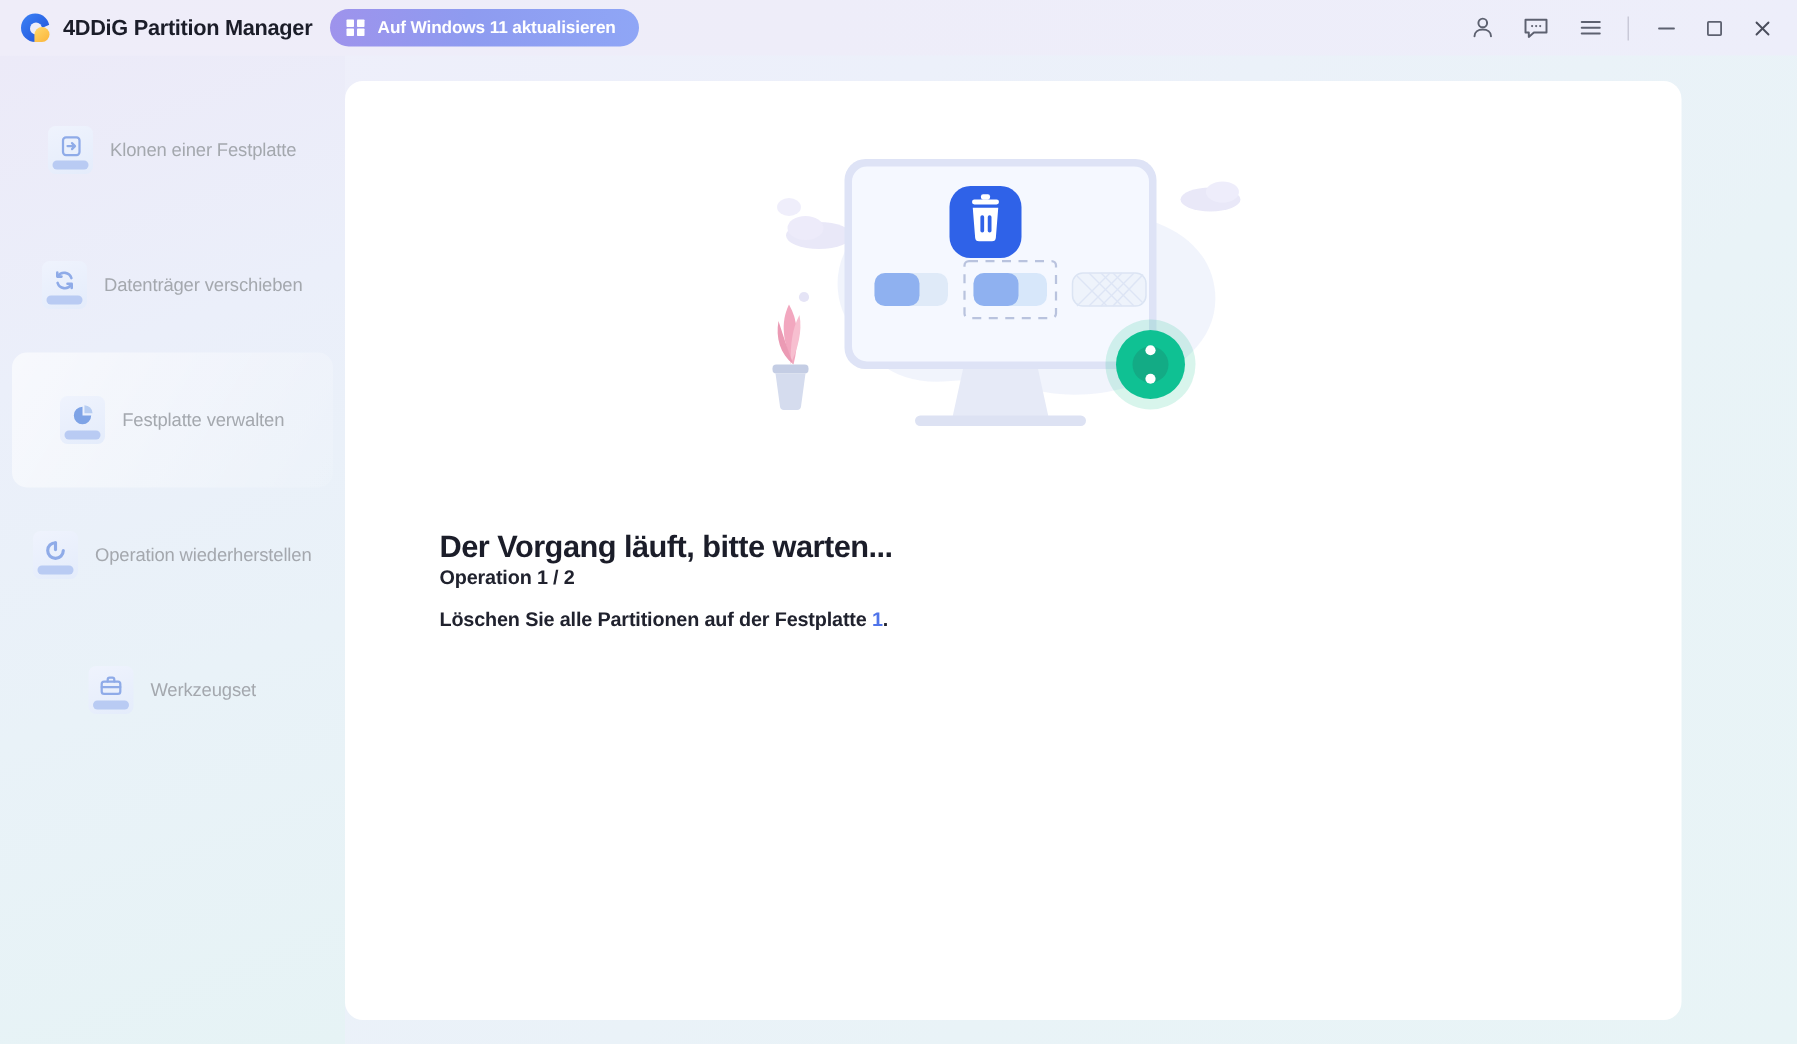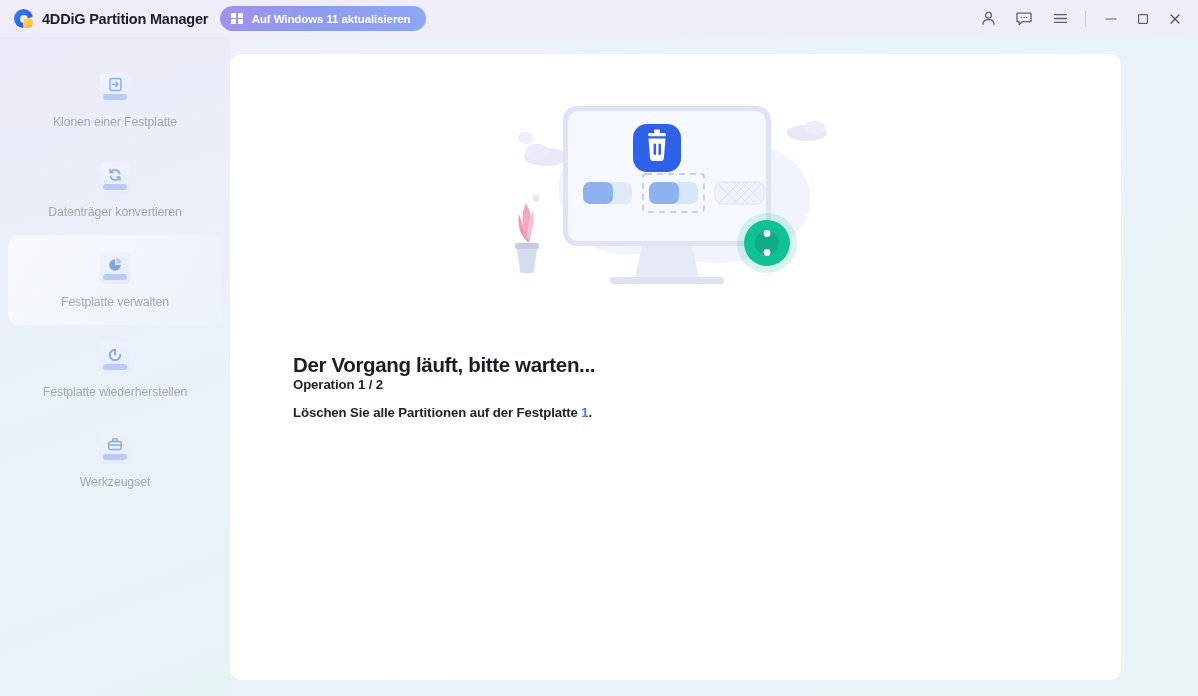--- a/index.html
+++ b/index.html
@@ -145,21 +145,20 @@
     height: 659px;
     background: linear-gradient(160deg, #eceaf8 0%, #ebeffa 30%, #e9f2f8 62%, #e6f3f5 100%);
     padding-top: 18px;
     z-index: 5;
   }
 
   .nav-item {
     position: relative;
     height: 90px;
     display: flex;
-    flex-direction: column;
     align-items: center;
     justify-content: center;
     gap: 11px;
     cursor: pointer;
     margin: 0 8px;
     border-radius: 10px;
   }
 
   .nav-item.active {
     background: linear-gradient(120deg, rgba(255,255,255,0.62) 0%, rgba(255,255,255,0.30) 60%, rgba(255,255,255,0.10) 100%);
@@ -353,21 +352,21 @@
       <span class="body"></span>
       <span class="glyph">
         <svg width="16" height="16" viewBox="0 0 16 16" fill="none" stroke="currentColor" stroke-width="1.7" stroke-linecap="round" stroke-linejoin="round">
           <path d="M12.6 6.4A5 5 0 0 0 3.6 5.2"></path>
           <path d="M3.4 9.6a5 5 0 0 0 9 1.2"></path>
           <path d="M3.2 2.6v2.8h2.8M12.8 13v-2.8H10"></path>
         </svg>
       </span>
       <span class="slot"></span>
     </span>
-    <span class="nav-label">Datenträger konvertieren</span>
+    <span class="nav-label">Datenträger verschieben</span>
   </div>
 
   <div class="nav-item active">
     <span class="disk-icon">
       <span class="body"></span>
       <span class="glyph">
         <svg width="16" height="16" viewBox="0 0 16 16" fill="none">
           <path d="M8 2.2a5.8 5.8 0 1 0 5.8 5.8H8z" fill="#7ea3e6"></path>
           <path d="M9.3 1.1v5.4h5.4A5.5 5.5 0 0 0 9.3 1.1z" fill="#b7cdf2"></path>
         </svg>
@@ -381,21 +380,21 @@
     <span class="disk-icon">
       <span class="body"></span>
       <span class="glyph">
         <svg width="16" height="16" viewBox="0 0 16 16" fill="none" stroke="currentColor" stroke-width="2.1" stroke-linecap="round">
           <path d="M13.2 8A5.2 5.2 0 1 1 8 2.8"></path>
           <path d="M8 2.8V7.4"></path>
         </svg>
       </span>
       <span class="slot"></span>
     </span>
-    <span class="nav-label">Festplatte wiederherstellen</span>
+    <span class="nav-label">Operation wiederherstellen</span>
   </div>
 
   <div class="nav-item">
     <span class="disk-icon">
       <span class="body"></span>
       <span class="glyph">
         <svg width="16" height="15" viewBox="0 0 16 15" fill="none" stroke="currentColor" stroke-width="1.5" stroke-linejoin="round" stroke-linecap="round">
           <rect x="1.8" y="4.4" width="12.4" height="8.2" rx="1.6"></rect>
           <path d="M5.8 4.4V3.1a1.3 1.3 0 0 1 1.3-1.3h1.8a1.3 1.3 0 0 1 1.3 1.3v1.3"></path>
           <path d="M1.8 8h12.4"></path>

